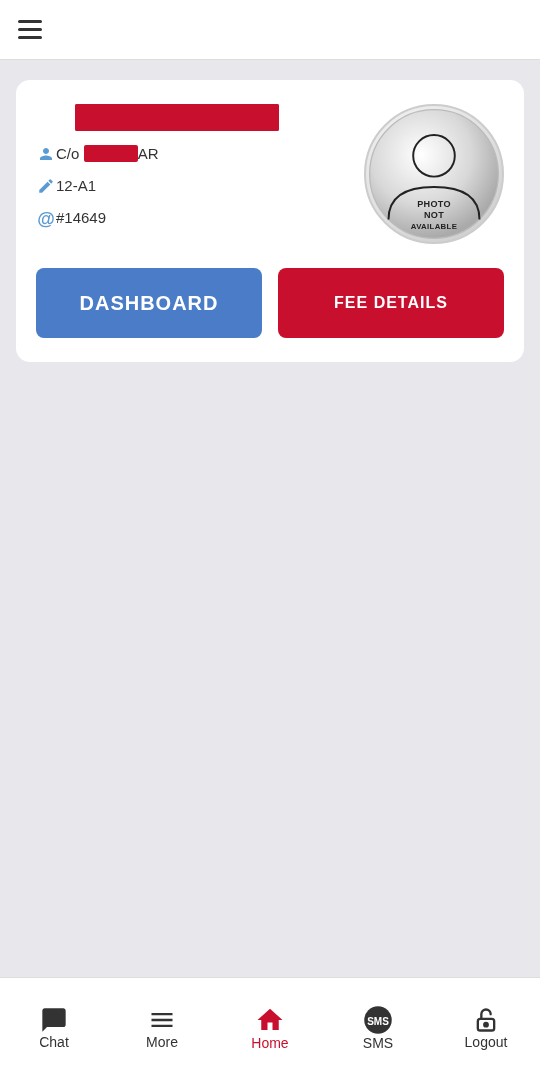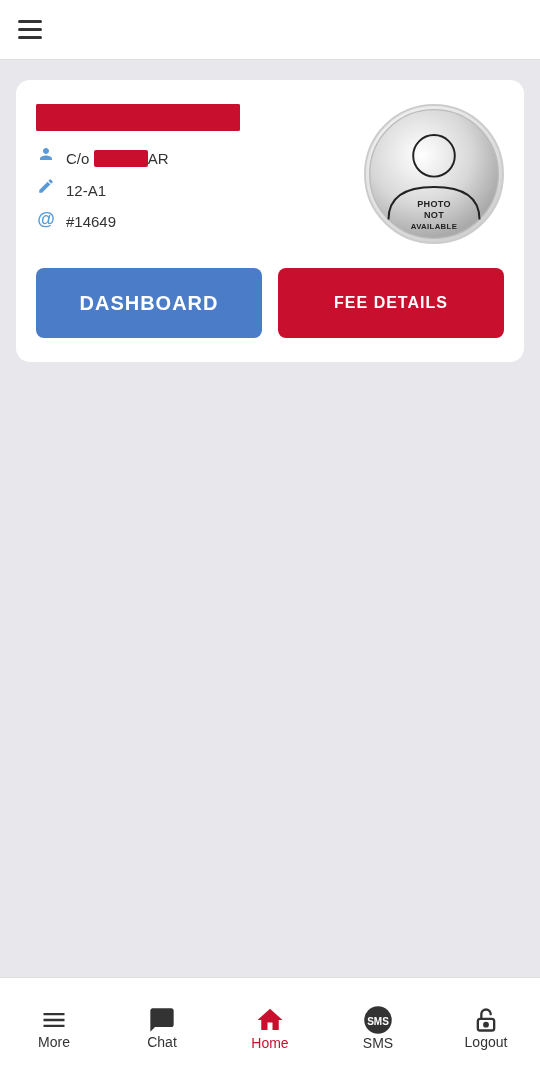--- a/index.html
+++ b/index.html
@@ -79,22 +79,21 @@
     .student-name::after {
       content: '';
       position: absolute;
       left: 0; top: 0; right: 0; bottom: 0;
       background: #c8102e;
       border-radius: 2px;
     }
 
     .info-row {
       display: flex;
-      align-items: flex-end;
-      gap: 10px;
+      align-items: flex-start;
       margin-bottom: 10px;
       font-size: 15px;
       color: #333;
     }
 
     .info-icon {
       font-size: 16px;
       color: #5b9bd5;
       width: 20px;
       text-align: center;
@@ -216,21 +215,21 @@
     </svg>
   </div>
 </div>
 
 <div class="main-content">
   <div class="profile-card">
     <div class="card-top">
 
       <div class="card-info">
         
-        <div class="student-name" style="min-width:200px;height:27px;">MUSKAN KUMARI</div>
+        <div class="student-name" style="min-width:200px;height:27px;margin-left:39px;">MUSKAN KUMARI</div>
 
         
         <div class="info-row">
           <span class="info-icon">
             <svg width="18" height="18" viewBox="0 0 24 24" fill="#5b9bd5">
                 <path d="M12 12c2.21 0 4-1.79 4-4s-1.79-4-4-4-4 1.79-4 4 1.79 4 4 4zm0 2c-2.67 0-8 1.34-8 4v2h16v-2c0-2.66-5.33-4-8-4z"></path>
               </svg>
           </span>
           <span class="info-text">C/o <span class="redacted-text">&nbsp;&nbsp;&nbsp;&nbsp;&nbsp;&nbsp;&nbsp;&nbsp;&nbsp;&nbsp;&nbsp;&nbsp;&nbsp;</span>AR</span>
         </div>
@@ -281,30 +280,30 @@
       <button class="btn-dashboard">DASHBOARD</button>
       <button class="btn-fee">FEE DETAILS</button>
     </div>
   </div>
 </div>
 
 <div class="bottom-nav">
 
   <div class="nav-item">
     <svg width="28" height="28" viewBox="0 0 24 24" fill="#333">
+      <path d="M20 2H4c-1.1 0-2 .9-2 2v18l4-4h14c1.1 0 2-.9 2-2V4c0-1.1-.9-2-2-2z"></path>
+    </svg>
+    <span class="nav-label">Chat</span>
+  </div>
+
+  <div class="nav-item">
+    <svg width="28" height="28" viewBox="0 0 24 24" fill="#333">
       <path d="M3 18h18v-2H3v2zm0-5h18v-2H3v2zm0-7v2h18V6H3z"></path>
     </svg>
     <span class="nav-label">More</span>
-  </div>
-
-  <div class="nav-item">
-    <svg width="28" height="28" viewBox="0 0 24 24" fill="#333">
-      <path d="M20 2H4c-1.1 0-2 .9-2 2v18l4-4h14c1.1 0 2-.9 2-2V4c0-1.1-.9-2-2-2z"></path>
-    </svg>
-    <span class="nav-label">Chat</span>
   </div>
 
   <div class="nav-item">
     <svg width="30" height="30" viewBox="0 0 24 24" fill="#c8102e">
       <path d="M10 20v-6h4v6h5v-8h3L12 3 2 12h3v8z"></path>
     </svg>
     <span class="nav-label active">Home</span>
   </div>
 
   <div class="nav-item">

